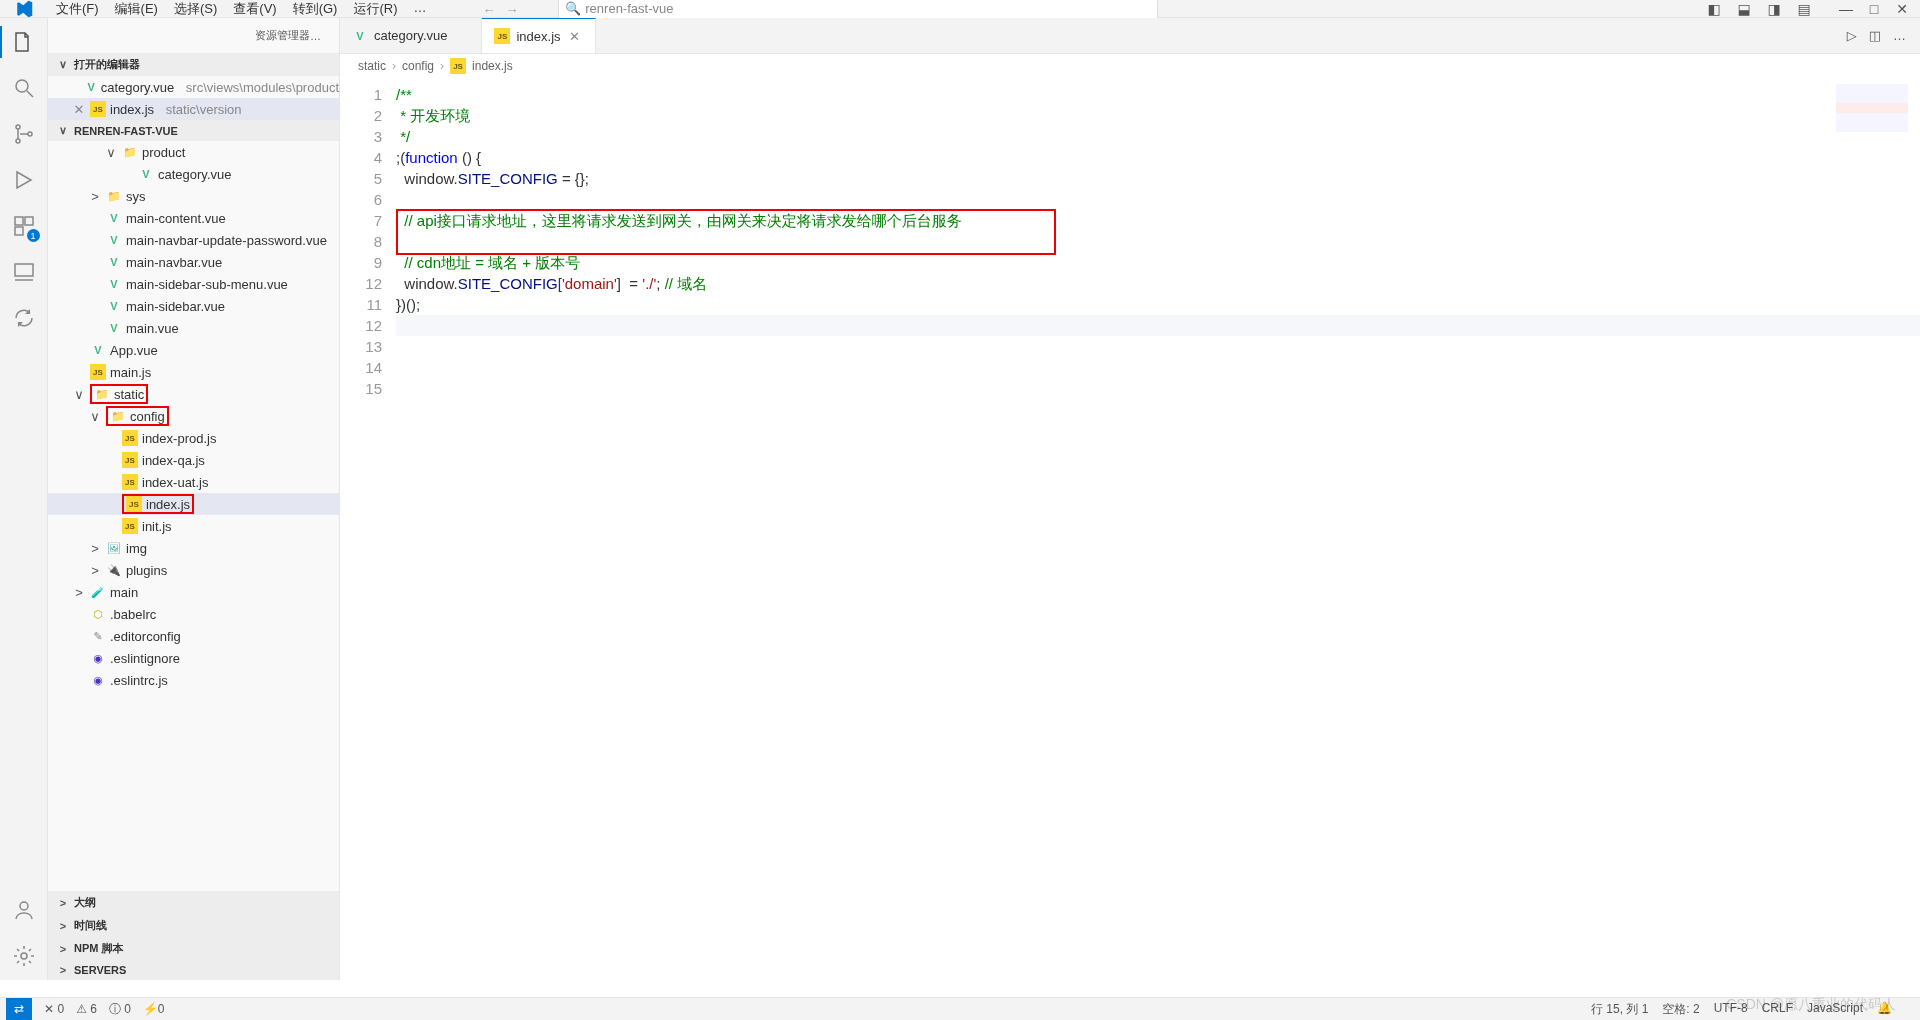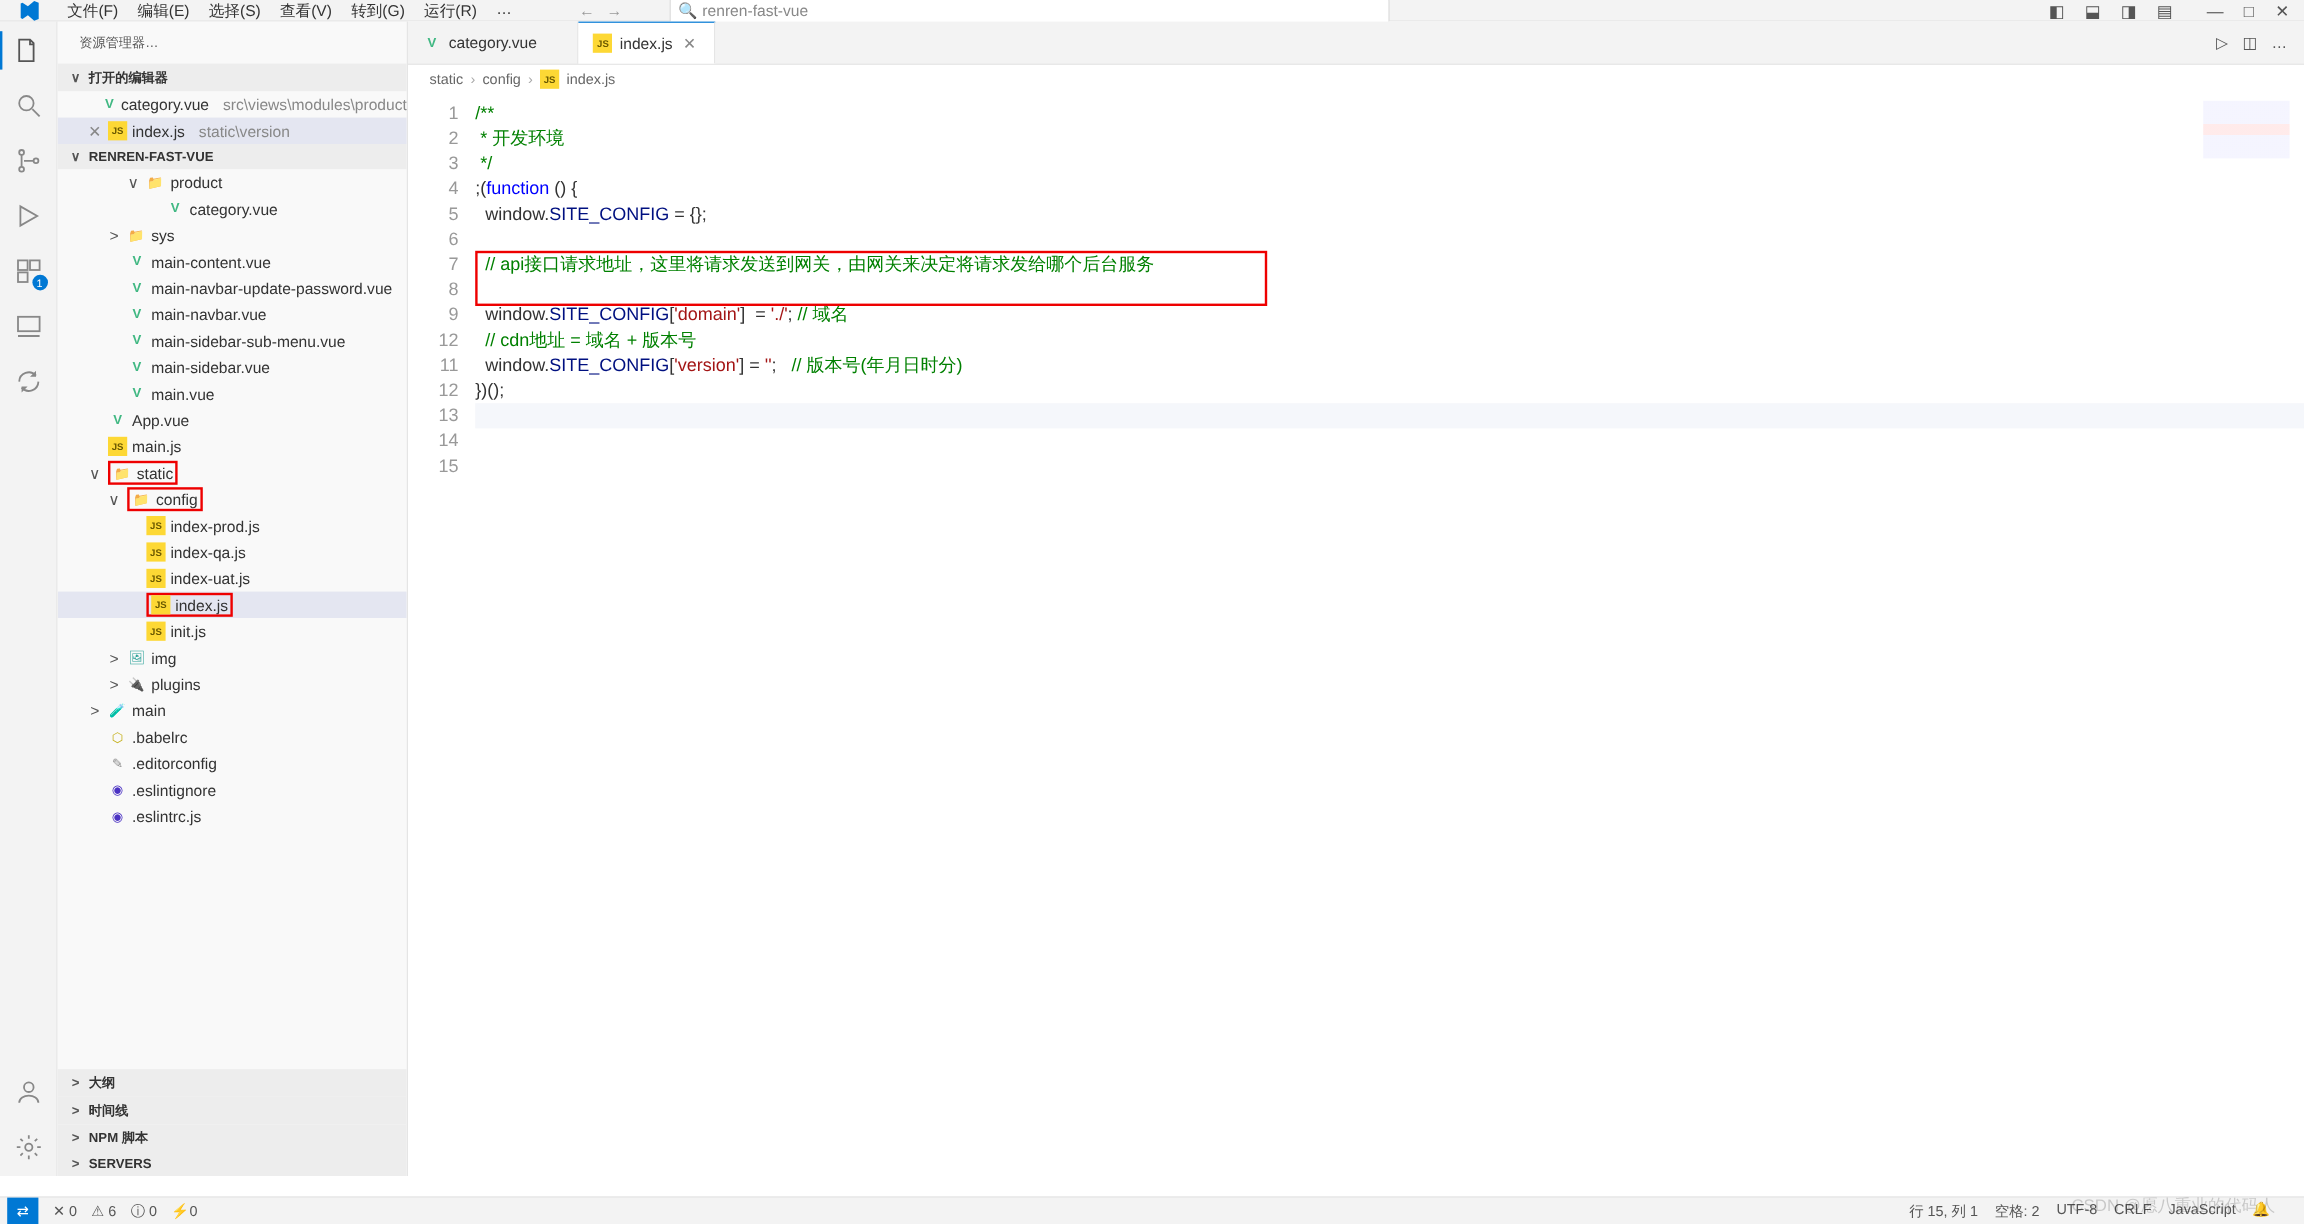--- a/index.html
+++ b/index.html
@@ -14,21 +14,21 @@
 .win-btns span { width:24px; text-align:center; color:#555; cursor:pointer; font-size:14px; }
 .layout-icons { display:flex; gap:6px; margin-right:14px; color:#555; }
 .main { display:flex; height:calc(1020px - 35px - 23px); }
 .activity { width:48px; background:#f3f3f3; display:flex; flex-direction:column; align-items:center; padding-top:12px; gap:22px; border-right:1px solid #e5e5e5; }
 .activity .ico { width:24px; height:24px; color:#888; cursor:pointer; position:relative; }
 .activity .ico.active { color:#555; }
 .activity .ico.active::before { content:""; position:absolute; left:-12px; top:-4px; width:2px; height:32px; background:#0078d4; }
 .badge { position:absolute; bottom:-4px; right:-4px; background:#0078d4; color:#fff; border-radius:50%; font-size:9px; width:13px; height:13px; display:flex; align-items:center; justify-content:center; }
 .bottom-acts { margin-top:auto; margin-bottom:12px; display:flex; flex-direction:column; gap:22px; }
 .sidebar { width:292px; background:#f9f9f9; border-right:1px solid #e5e5e5; display:flex; flex-direction:column; overflow:hidden; }
-.side-head { height:35px; display:flex; align-items:center; padding:0 18px; font-size:11px; color:#555; justify-content:flex-start; }
+.side-head { height:35px; display:flex; align-items:center; padding:0 18px; font-size:11px; color:#555; justify-content:flex-end; }
 .sec-title { font-size:11px; font-weight:700; padding:4px 8px; background:#ededed; display:flex; align-items:center; gap:4px; cursor:pointer; }
 .tree { overflow-y:auto; flex:1; font-size:13px; }
 .trow { height:22px; display:flex; align-items:center; gap:4px; padding-left:8px; cursor:pointer; white-space:nowrap; }
 .trow.sel { background:#e4e6f1; }
 .chev { width:14px; display:inline-block; text-align:center; color:#555; }
 .ic { width:16px; height:16px; display:inline-flex; align-items:center; justify-content:center; font-size:11px; }
 .ic-vue { color:#41b883; font-weight:bold; }
 .ic-js { background:#fdd835; color:#6b5900; font-size:8px; font-weight:700; padding:1px 2px; }
 .ic-fold { color:#dcb67a; }
 .ic-fold-b { color:#3a8bd8; }
@@ -368,23 +368,22 @@
         </div>
       <div class="lines">
 <div class="row"><span class="cmt">/**</span></div>
 <div class="row"><span class="cmt"> * 开发环境</span></div>
 <div class="row"><span class="cmt"> */</span></div>
 <div class="row"><span class="pln">;(</span><span class="kw">function</span><span class="pln"> () {</span></div>
 <div class="row"><span class="pln">  window.</span><span class="prop">SITE_CONFIG</span><span class="pln"> = {};</span></div>
 <div class="row"> </div>
 <div class="row"><span class="cmt">  // api接口请求地址，这里将请求发送到网关，由网关来决定将请求发给哪个后台服务</span></div>
 <div class="row"> </div>
+<div class="row"><span class="cmt">  // cdn地址 = 域名 + 版本号</span></div>
 <div class="row"><span class="pln">  window.</span><span class="prop">SITE_CONFIG</span><span class="pln">[</span><span class="str">'domain'</span><span class="pln">]  = </span><span class="str">'./'</span><span class="pln">; </span><span class="cmt">// 域名</span></div>
-<div class="row"><span class="cmt">  // cdn地址 = 域名 + 版本号</span></div>
-<div class="row"><span class="pln">  window.</span><span class="prop">SITE_CONFIG</span><span class="pln">[</span><span class="str">'version'</span><span class="pln">] = </span><span class="str">''</span><span class="pln">;   </span><span class="cmt">// 版本号(年月日时分)</span></div>
 <div class="row"><span class="pln">})();</span></div>
 <div class="row curr"> </div>
       </div>
       <div class="hl-red" style="left:56px; top:131px; width:660px; height:46px;"></div>
       <div class="minimap"></div>
     </div>
   </div>
 </div>
 
 <div class="statusbar">

